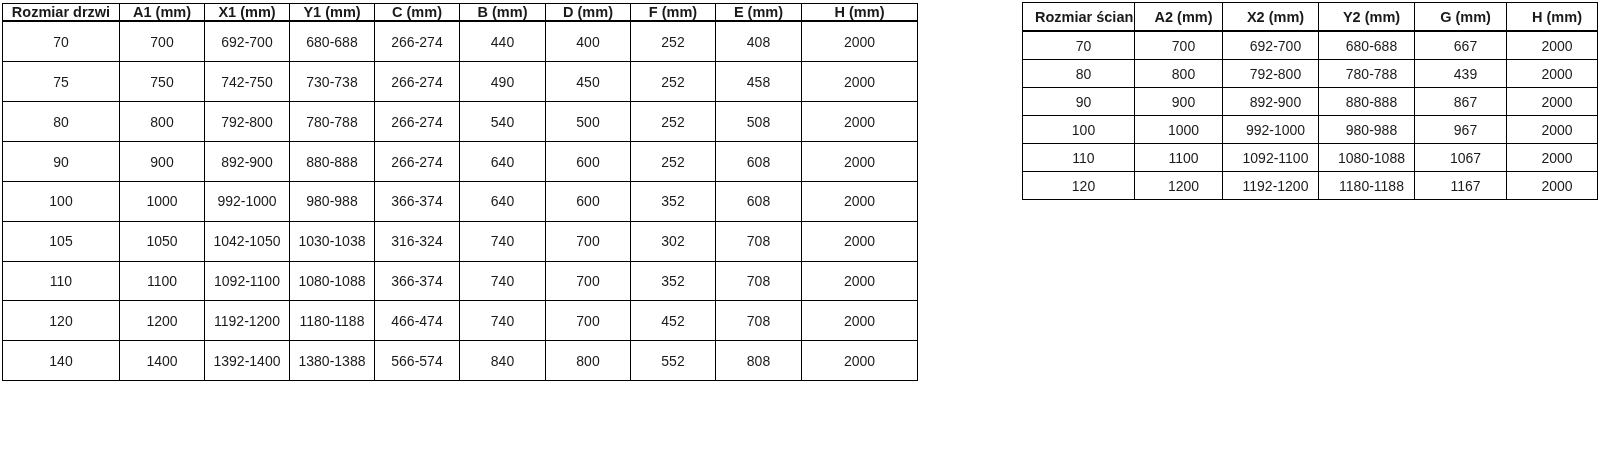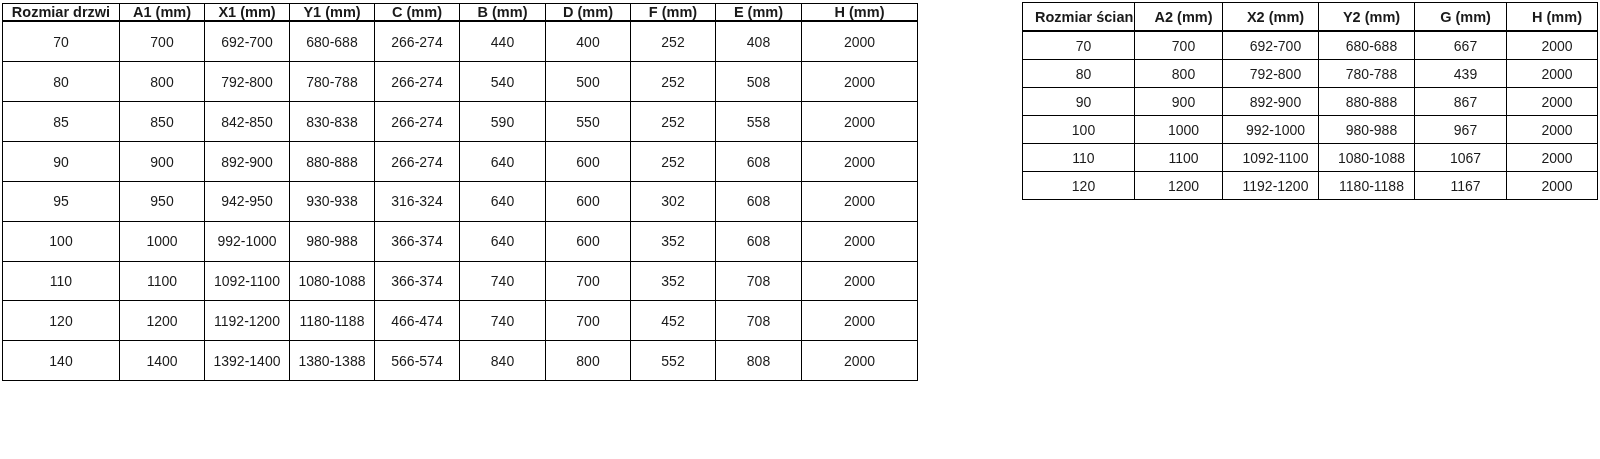--- a/index.html
+++ b/index.html
@@ -96,77 +96,77 @@
           <td>692-700</td>
           <td>680-688</td>
           <td>266-274</td>
           <td>440</td>
           <td>400</td>
           <td>252</td>
           <td>408</td>
           <td>2000</td>
         </tr>
         <tr>
+          <td>75</td>
+          <td>750</td>
+          <td>742-750</td>
+          <td>730-738</td>
+          <td>266-274</td>
+          <td>490</td>
+          <td>450</td>
+          <td>252</td>
+          <td>458</td>
+          <td>2000</td>
+        </tr>
+        <tr>
           <td>80</td>
           <td>800</td>
           <td>792-800</td>
           <td>780-788</td>
           <td>266-274</td>
           <td>540</td>
           <td>500</td>
           <td>252</td>
           <td>508</td>
           <td>2000</td>
         </tr>
         <tr>
-          <td>85</td>
-          <td>850</td>
-          <td>842-850</td>
-          <td>830-838</td>
-          <td>266-274</td>
-          <td>590</td>
-          <td>550</td>
-          <td>252</td>
-          <td>558</td>
-          <td>2000</td>
-        </tr>
-        <tr>
           <td>90</td>
           <td>900</td>
           <td>892-900</td>
           <td>880-888</td>
           <td>266-274</td>
           <td>640</td>
           <td>600</td>
           <td>252</td>
-          <td>608</td>
-          <td>2000</td>
-        </tr>
-        <tr>
-          <td>95</td>
-          <td>950</td>
-          <td>942-950</td>
-          <td>930-938</td>
-          <td>316-324</td>
-          <td>640</td>
-          <td>600</td>
-          <td>302</td>
           <td>608</td>
           <td>2000</td>
         </tr>
         <tr>
           <td>100</td>
           <td>1000</td>
           <td>992-1000</td>
           <td>980-988</td>
           <td>366-374</td>
           <td>640</td>
           <td>600</td>
           <td>352</td>
           <td>608</td>
+          <td>2000</td>
+        </tr>
+        <tr>
+          <td>105</td>
+          <td>1050</td>
+          <td>1042-1050</td>
+          <td>1030-1038</td>
+          <td>316-324</td>
+          <td>740</td>
+          <td>700</td>
+          <td>302</td>
+          <td>708</td>
           <td>2000</td>
         </tr>
         <tr>
           <td>110</td>
           <td>1100</td>
           <td>1092-1100</td>
           <td>1080-1088</td>
           <td>366-374</td>
           <td>740</td>
           <td>700</td>

